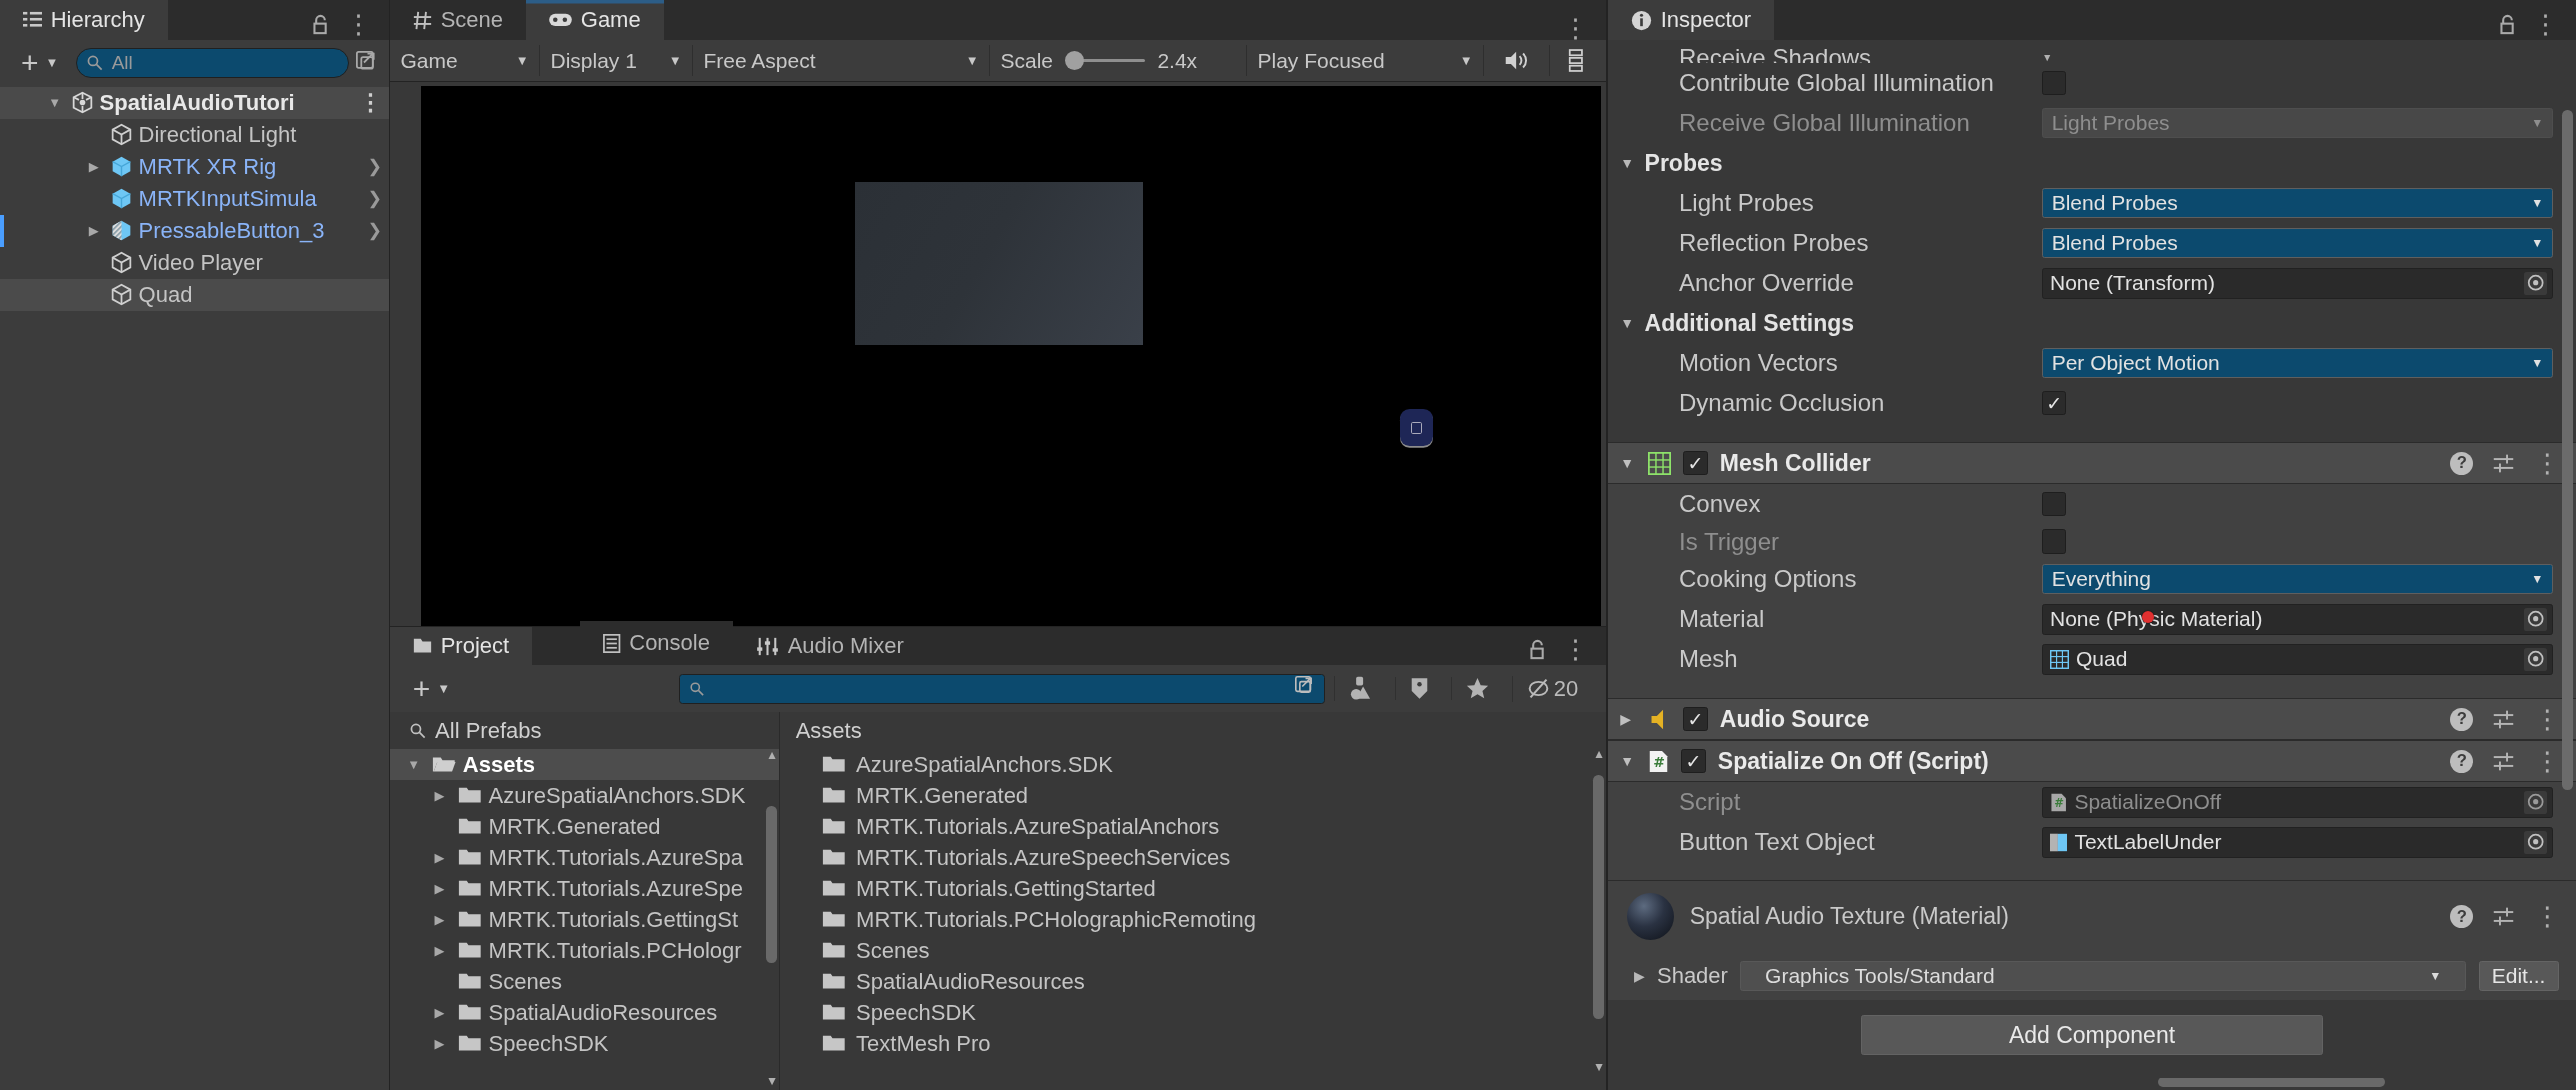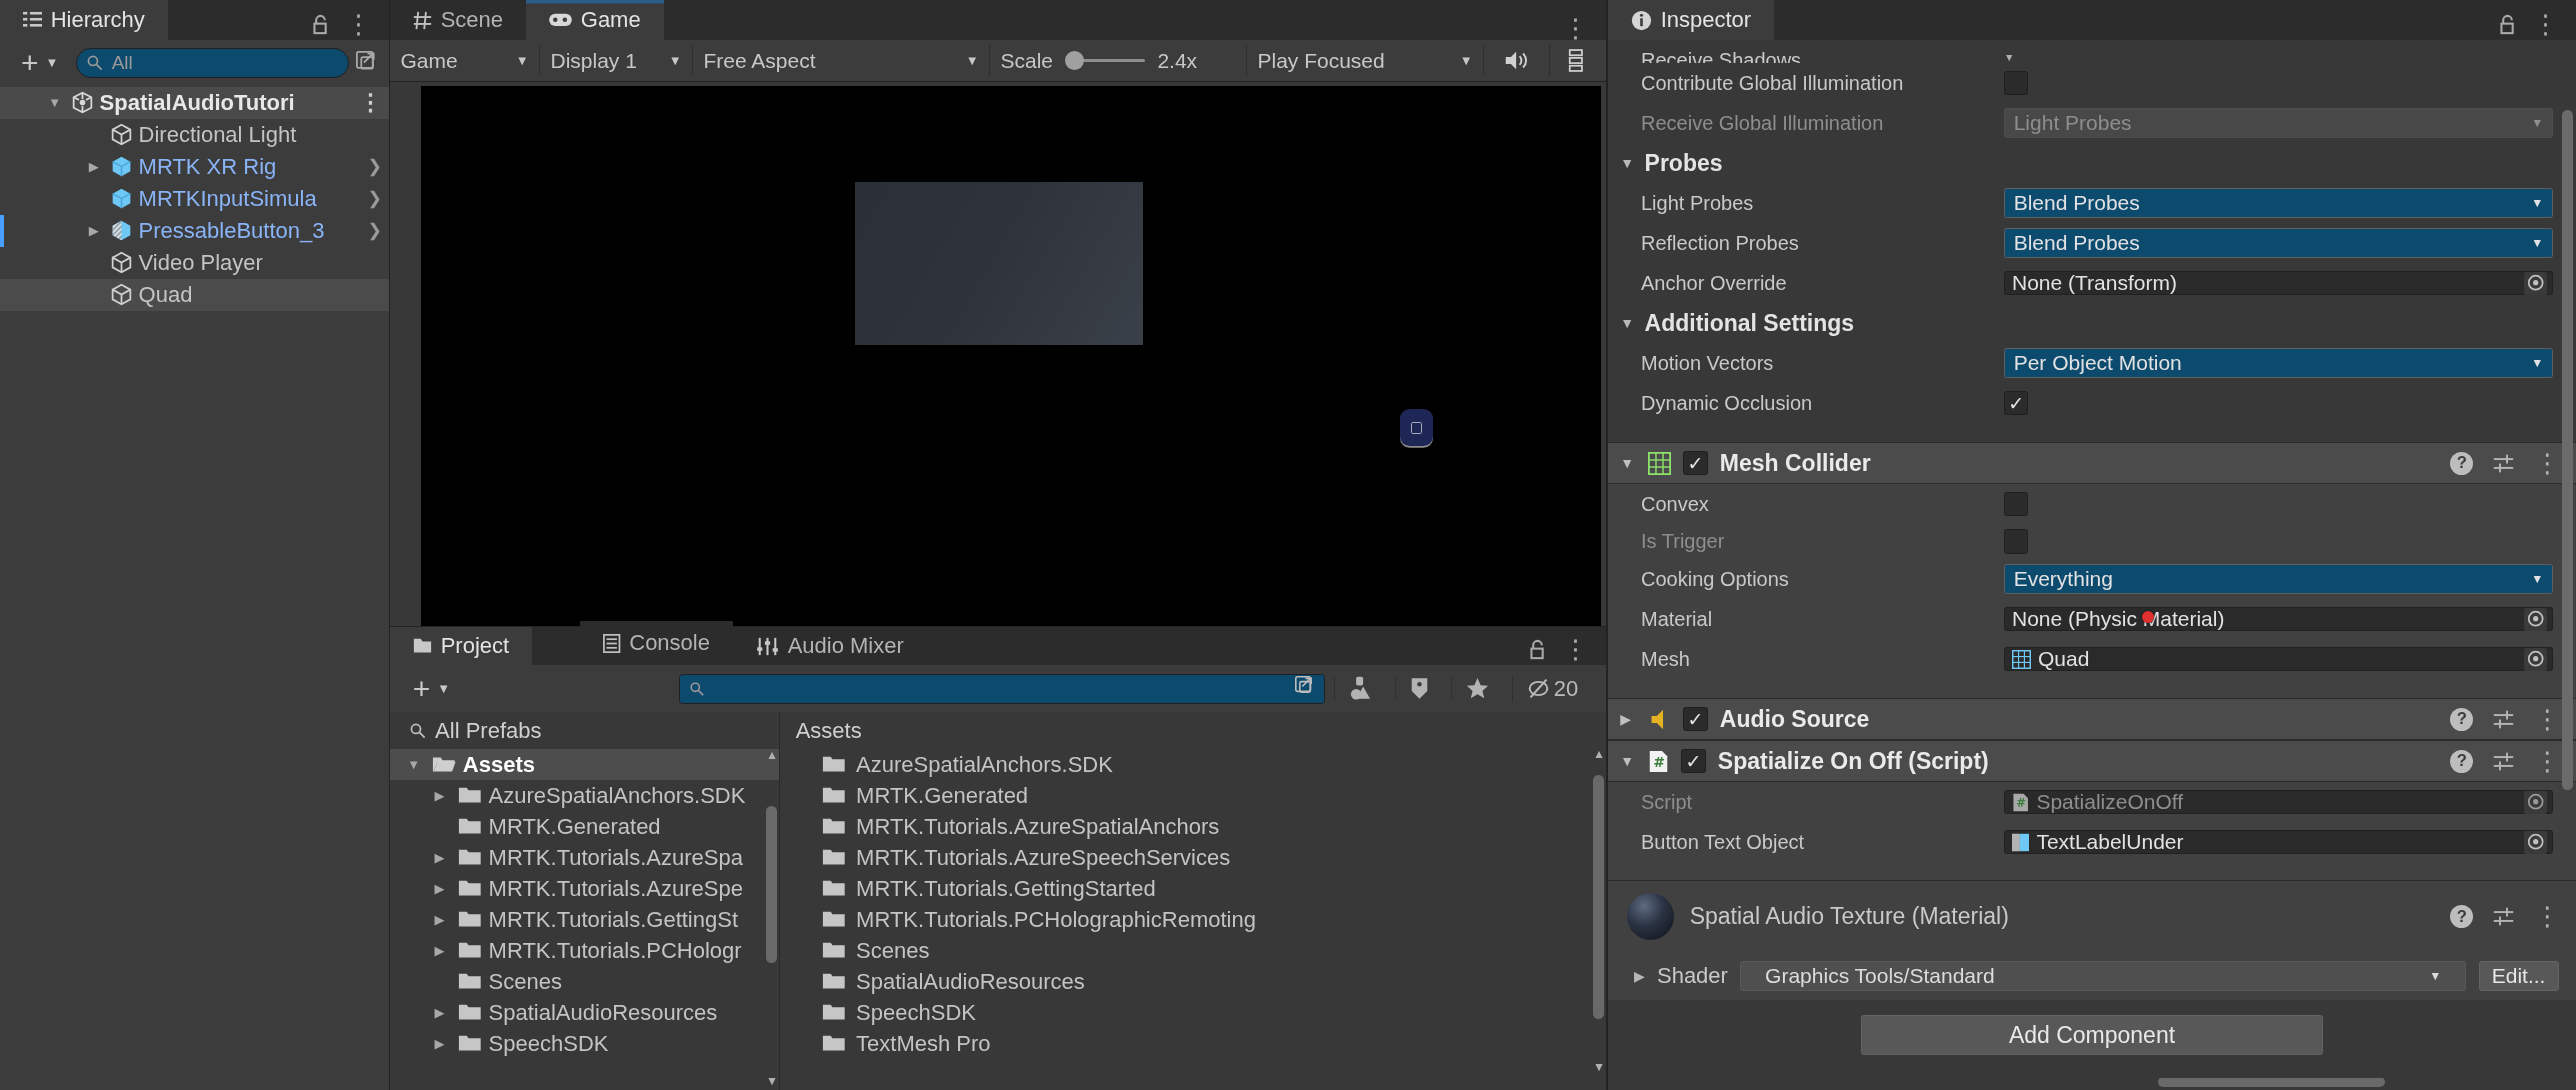--- a/index.html
+++ b/index.html
@@ -119,34 +119,34 @@
   
   .inspector {
     width: 969px; background: #383838; display: flex; flex-direction: column; flex:none;
     border-left:0.9px solid #232323;
   }
   .insp-body { flex: 1; overflow: hidden; position: relative; }
   .insp-scroll { position:absolute; right:1.7px; top:0; bottom:0; width:14px; }
   .insp-scroll .thumb { position:absolute; left:1.7px; width:10.5px; background:#6b6b6b; border-radius:5.2px;}
 
   .prop-row { height: 40px; display: flex; align-items: center; padding-left: 33px; }
-  .prop-label { width: 363px; font-size: 20px; color: #c9c9c9; flex:none;
-      overflow:hidden; white-space:nowrap; }
+  .prop-label { width: 363px; font-size: 24px; color: #c9c9c9; flex:none;
+      overflow:hidden; white-space:nowrap;margin-left:38px; }
   .prop-label.dim { color: #8e8e8e; }
   .prop-field { flex: 1; margin-right: 23px; height: 30px; display:flex; align-items:center;}
 
   .dropdown {
     width: 100%; height: 30px; background: #0c4a6e; border-radius: 2.6px;
     display: flex; align-items: center; padding: 0 8.7px; font-size: 21px; color: #e2e2e2;
     border: 0.9px solid #5f5f5f;
   }
   .dropdown.dim { background:#484848; color:#8e8e8e; border-color:#4e4e4e;}
   .dropdown .dd-caret { margin-left: auto; font-size: 12.2px; }
   .objfield {
-    width: 100%; height: 24px; background: #2a2a2a; border: 0.9px solid #212121;
+    width: 100%; height: 31px; background: #2a2a2a; border: 0.9px solid #212121;
     border-radius: 2.6px; display: flex; align-items: center; padding: 0 5.2px 0 7px;
     font-size: 21px; color: #e2e2e2; gap: 7px;
   }
   .objfield.dim { color:#8e8e8e; }
   .objfield .target { margin-left:auto; width:23px; height:23px; background:#3a3a3a;
      border-radius:2.6px; display:flex; align-items:center; justify-content:center;}
   .checkbox {
     width: 24.4px; height: 24.4px; background: #2b2b2b; border: 0.9px solid #1e1e1e;
     border-radius: 2.6px; display:flex; align-items:center; justify-content:center;
     font-size: 19px; color: #e6e6e6;

